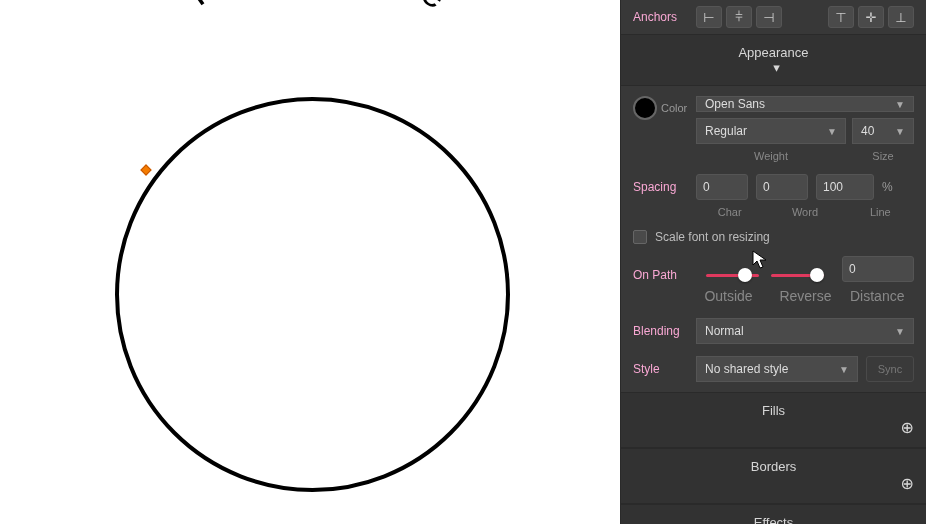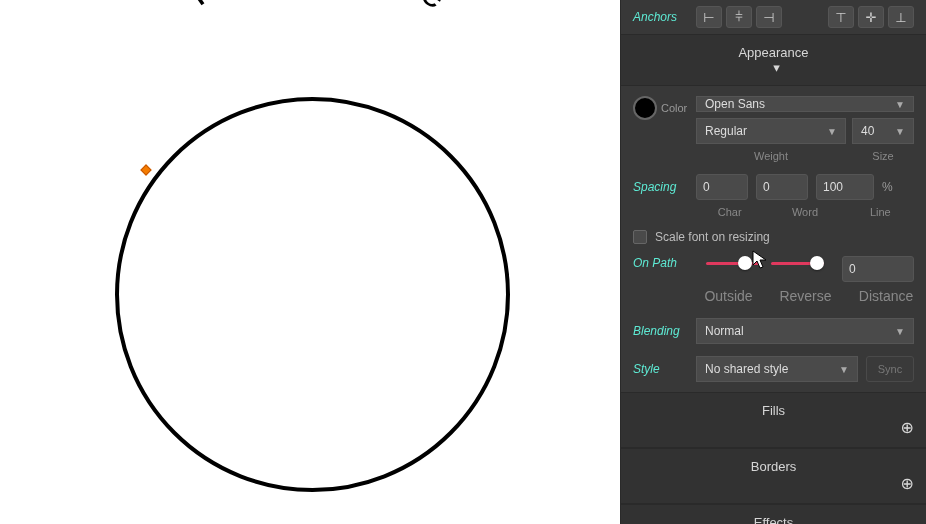--- a/index.html
+++ b/index.html
@@ -9,35 +9,35 @@
 .text-path { position: absolute; left: 95px; top: 20px; width: 440px; height: 200px; }
 .text-path svg { width: 100%; height: 100%; overflow: visible; }
 .text-path text { font-size: 38px; fill: #000; font-family: "Open Sans", sans-serif; letter-spacing: 2px; }
 .origin-dot { position: absolute; left: 142px; top: 166px; width: 8px; height: 8px; background: #f57c00; border: 1px solid #c65600; transform: rotate(45deg); }
 .cursor { position: absolute; left: 752px; top: 250px; width: 16px; height: 20px; pointer-events: none; z-index: 100; }
 .panel { width: 306px; background: #383838; color: #bdbdbd; font-size: 12px; display: flex; flex-direction: column; border-left: 1px solid #2a2a2a; }
 .row { display: flex; align-items: center; padding: 6px 12px; gap: 8px; }
 .section-header { display: flex; align-items: center; padding: 10px 12px; border-top: 1px solid #2a2a2a; border-bottom: 1px solid #2a2a2a; background: #323232; font-size: 13px; color: #d6d6d6; cursor: pointer; flex-direction: column; }
 .section-header .collapse { margin-left: 6px; }
 .section-header .plus { margin-left: auto; font-size: 16px; }
-.label { width: 55px; color: #5eead4; flex-shrink: 0; font-style: italic; }
+.label { width: 55px; color: #f9a8d4; flex-shrink: 0; }
 .anchor-grp { display: flex; gap: 4px; }
 .anchor-btn { width: 26px; height: 22px; background: #4a4a4a; border: 1px solid #555; border-radius: 3px; display: flex; align-items: center; justify-content: center; cursor: pointer; color: #ccc; font-size: 13px; }
 .dropdown { flex: 1; height: 26px; background: #4a4a4a; border: 1px solid #555; border-radius: 0; display: flex; align-items: center; padding: 0 8px; cursor: pointer; color: #ddd; justify-content: space-between; }
 .dropdown .chev { font-size: 10px; color: #aaa; }
 .input { width: 52px; height: 26px; background: #4a4a4a; border: 1px solid #555; border-radius: 3px; color: #ddd; padding: 0 6px; display: flex; align-items: center; }
 .input-wide { width: 58px; }
 .sub-labels { display: flex; padding: 0 12px 6px 75px; gap: 8px; font-size: 11px; color: #888; }
 .sub-labels span { flex: 1; text-align: center; }
 .swatch { width: 24px; height: 24px; background: #000; border-radius: 50%; border: 2px solid #666; cursor: pointer; }
 .color-col { display: flex; flex-direction: row; align-items: center; gap: 4px; }
 .checkbox { width: 14px; height: 14px; background: #4a4a4a; border: 1px solid #666; border-radius: 2px; cursor: pointer; }
 .slider-line { height: 3px; background: #e0395e; width: 100%; border-radius: 2px; }
 .slider-knob { position: absolute; width: 14px; height: 14px; background: #fff; border-radius: 50%; top: 0; cursor: pointer; box-shadow: 0 1px 2px rgba(0,0,0,.4); }
-.onpath-row { display: flex; align-items: flex-start; padding: 6px 12px; gap: 18px; }
+.onpath-row { display: flex; align-items: flex-end; padding: 6px 12px; gap: 18px; }
 .onpath-sliders { flex: 1; display: flex; gap: 12px; align-items: center; }
 .mini-slider { flex: 1; position: relative; height: 14px; display: flex; align-items: center; }
 .opacity-track { flex: 1; height: 3px; background: linear-gradient(to right, #606060, #e0395e); border-radius: 2px; position: relative; }
 .opacity-knob { position: absolute; right: -6px; top: -5px; width: 12px; height: 12px; border: 2px solid #e0395e; background: #383838; border-radius: 50%; cursor: pointer; }
 .sync-btn { width: 48px; height: 26px; background: #3a3a3a; border: 1px solid #4a4a4a; border-radius: 3px; color: #777; display: flex; align-items: center; justify-content: center; cursor: pointer; font-size: 11px; }
 </style>
 </head>
 <body>
 
 <div class="canvas">
@@ -142,21 +142,21 @@
           <div class="slider-knob" style="right:0"></div>
       </div>
     </div>
     <div class="input" style="width:72px">
         <span>0</span>
       </div>
   </div>
   <div style="display:flex;padding:0 4px 8px 75px;gap:12px;font-size:14px;color:#888">
     <span style="flex:1;text-align:center">Outside</span>
     <span style="flex:1;text-align:center">Reverse</span>
-    <span style="width:72px;text-align:center">Distance</span>
+    <span style="width:72px;">Distance</span>
   </div>
 
 
   <div class="row">
     <span class="label">Blending</span>
     <div class="dropdown">
       <span>Normal</span>
         <span class="chev">▼</span>
     </div>
   </div>

